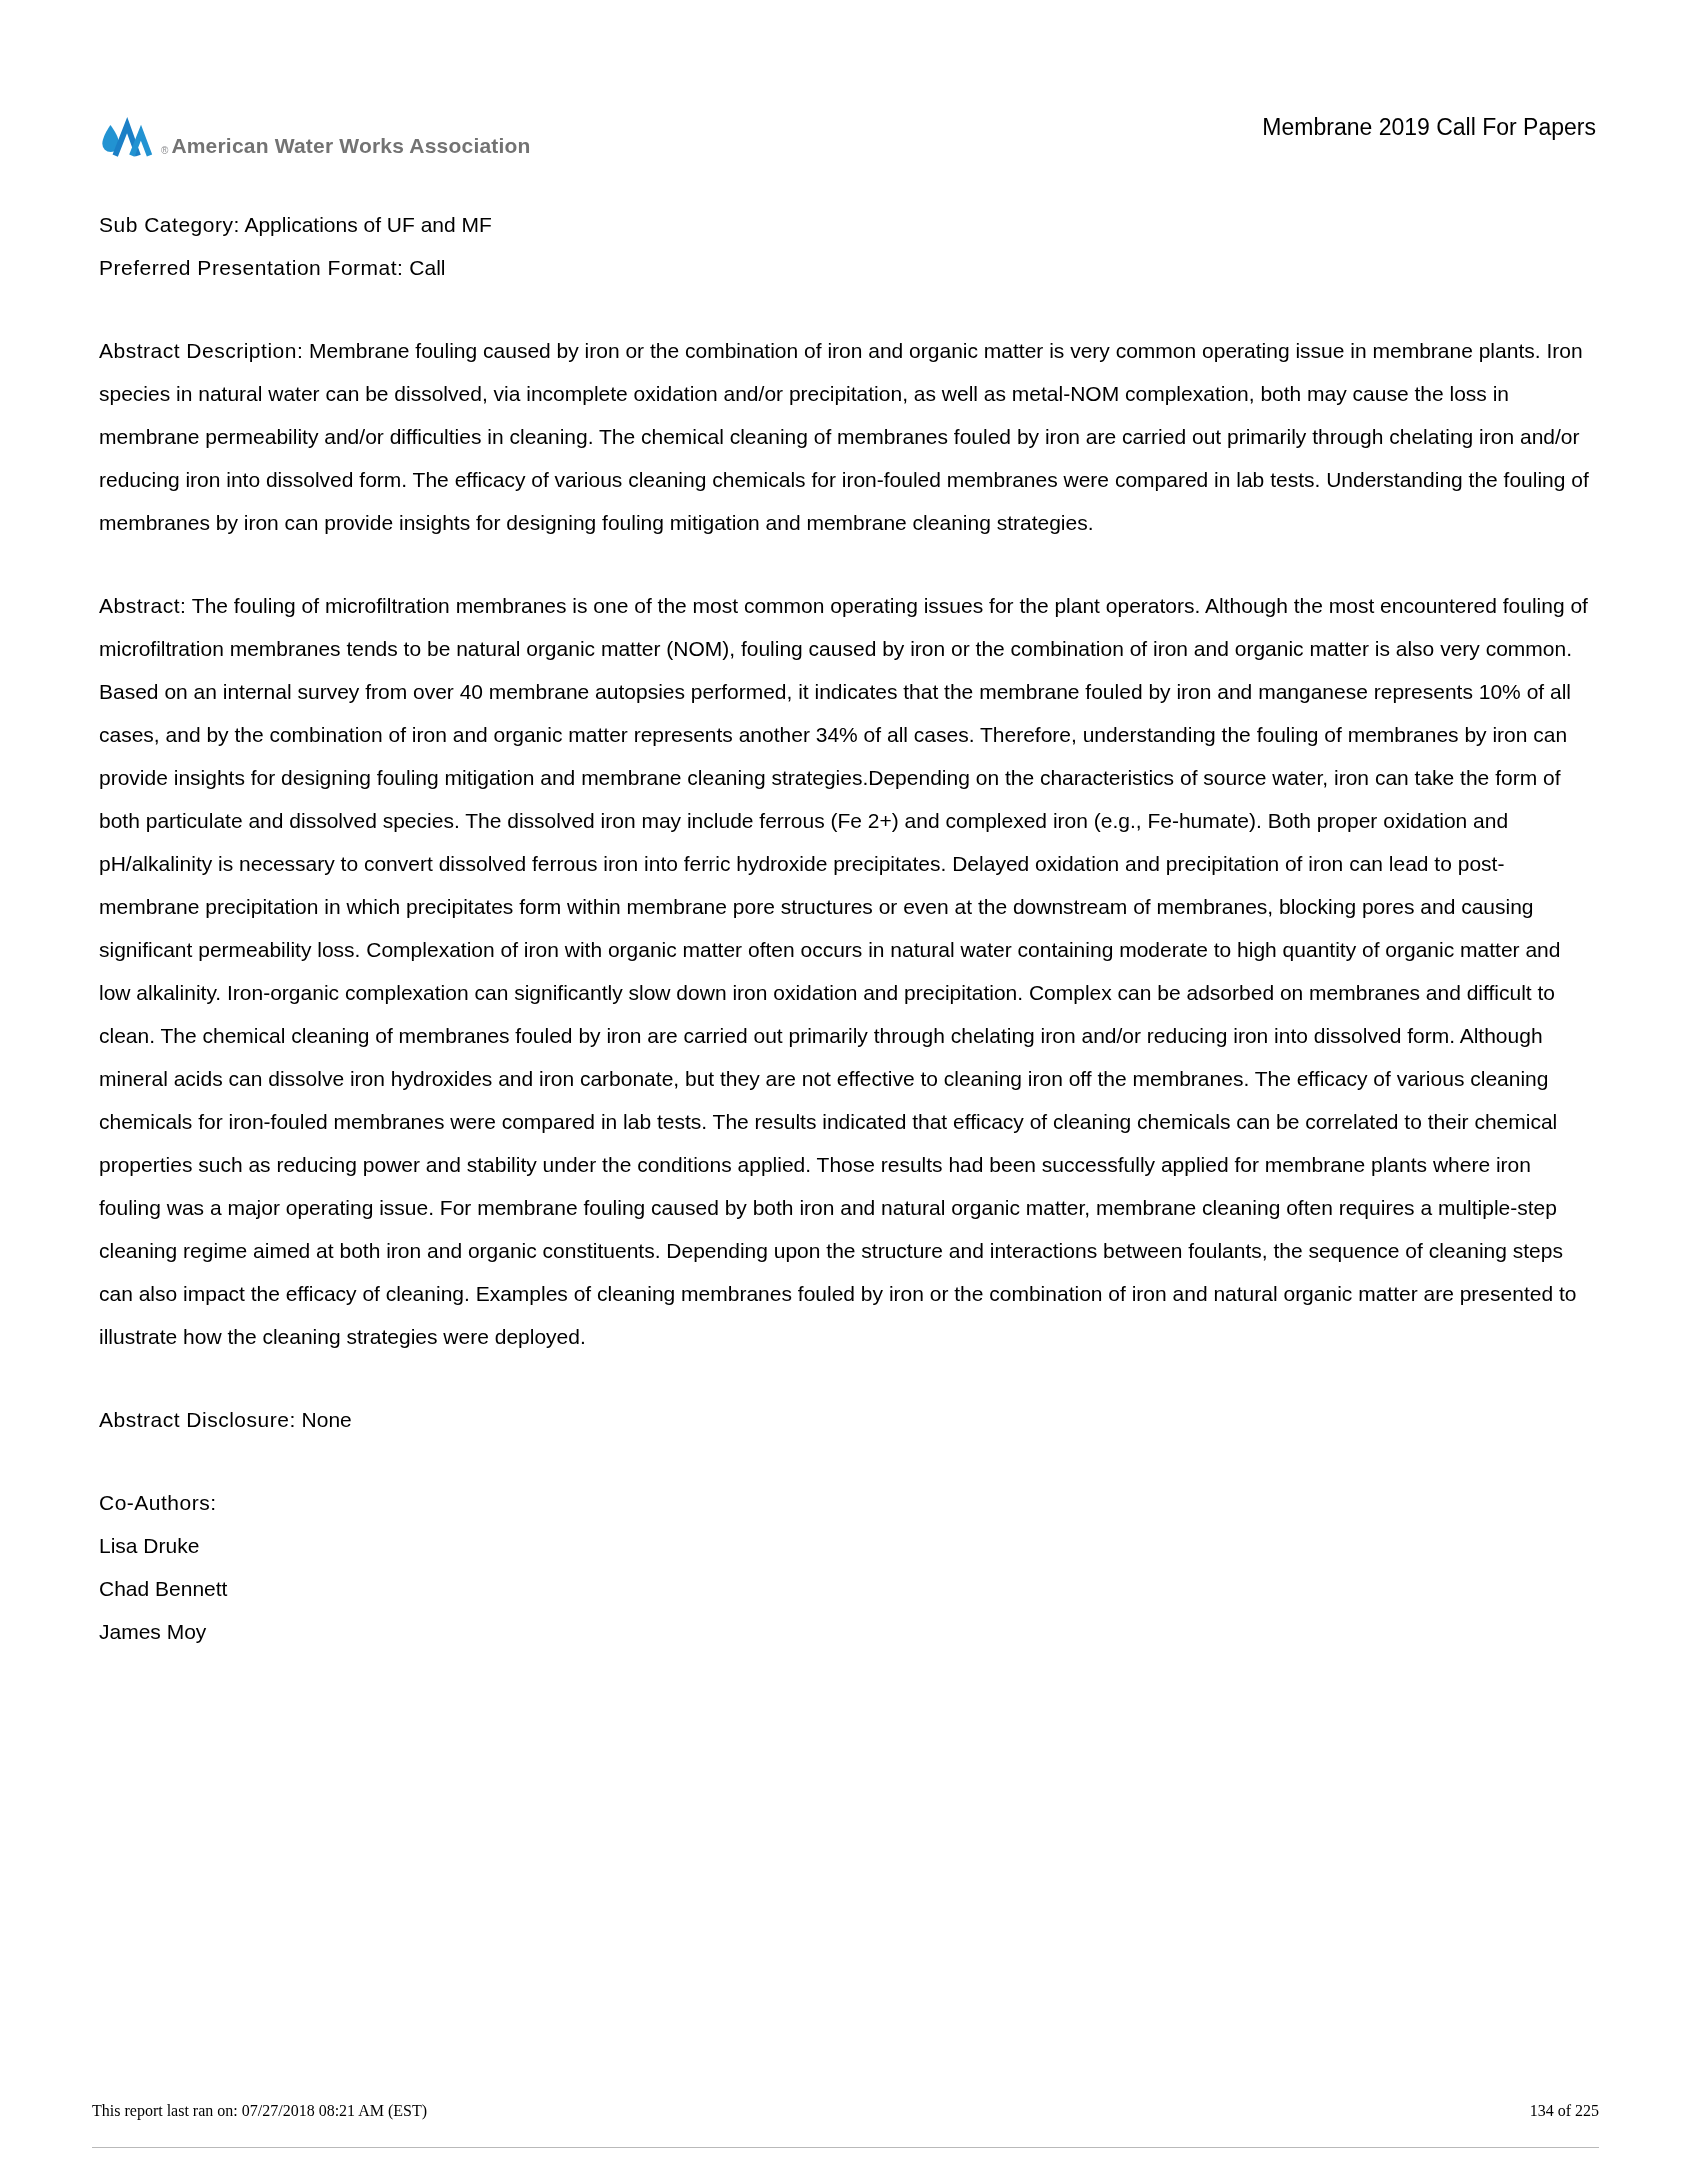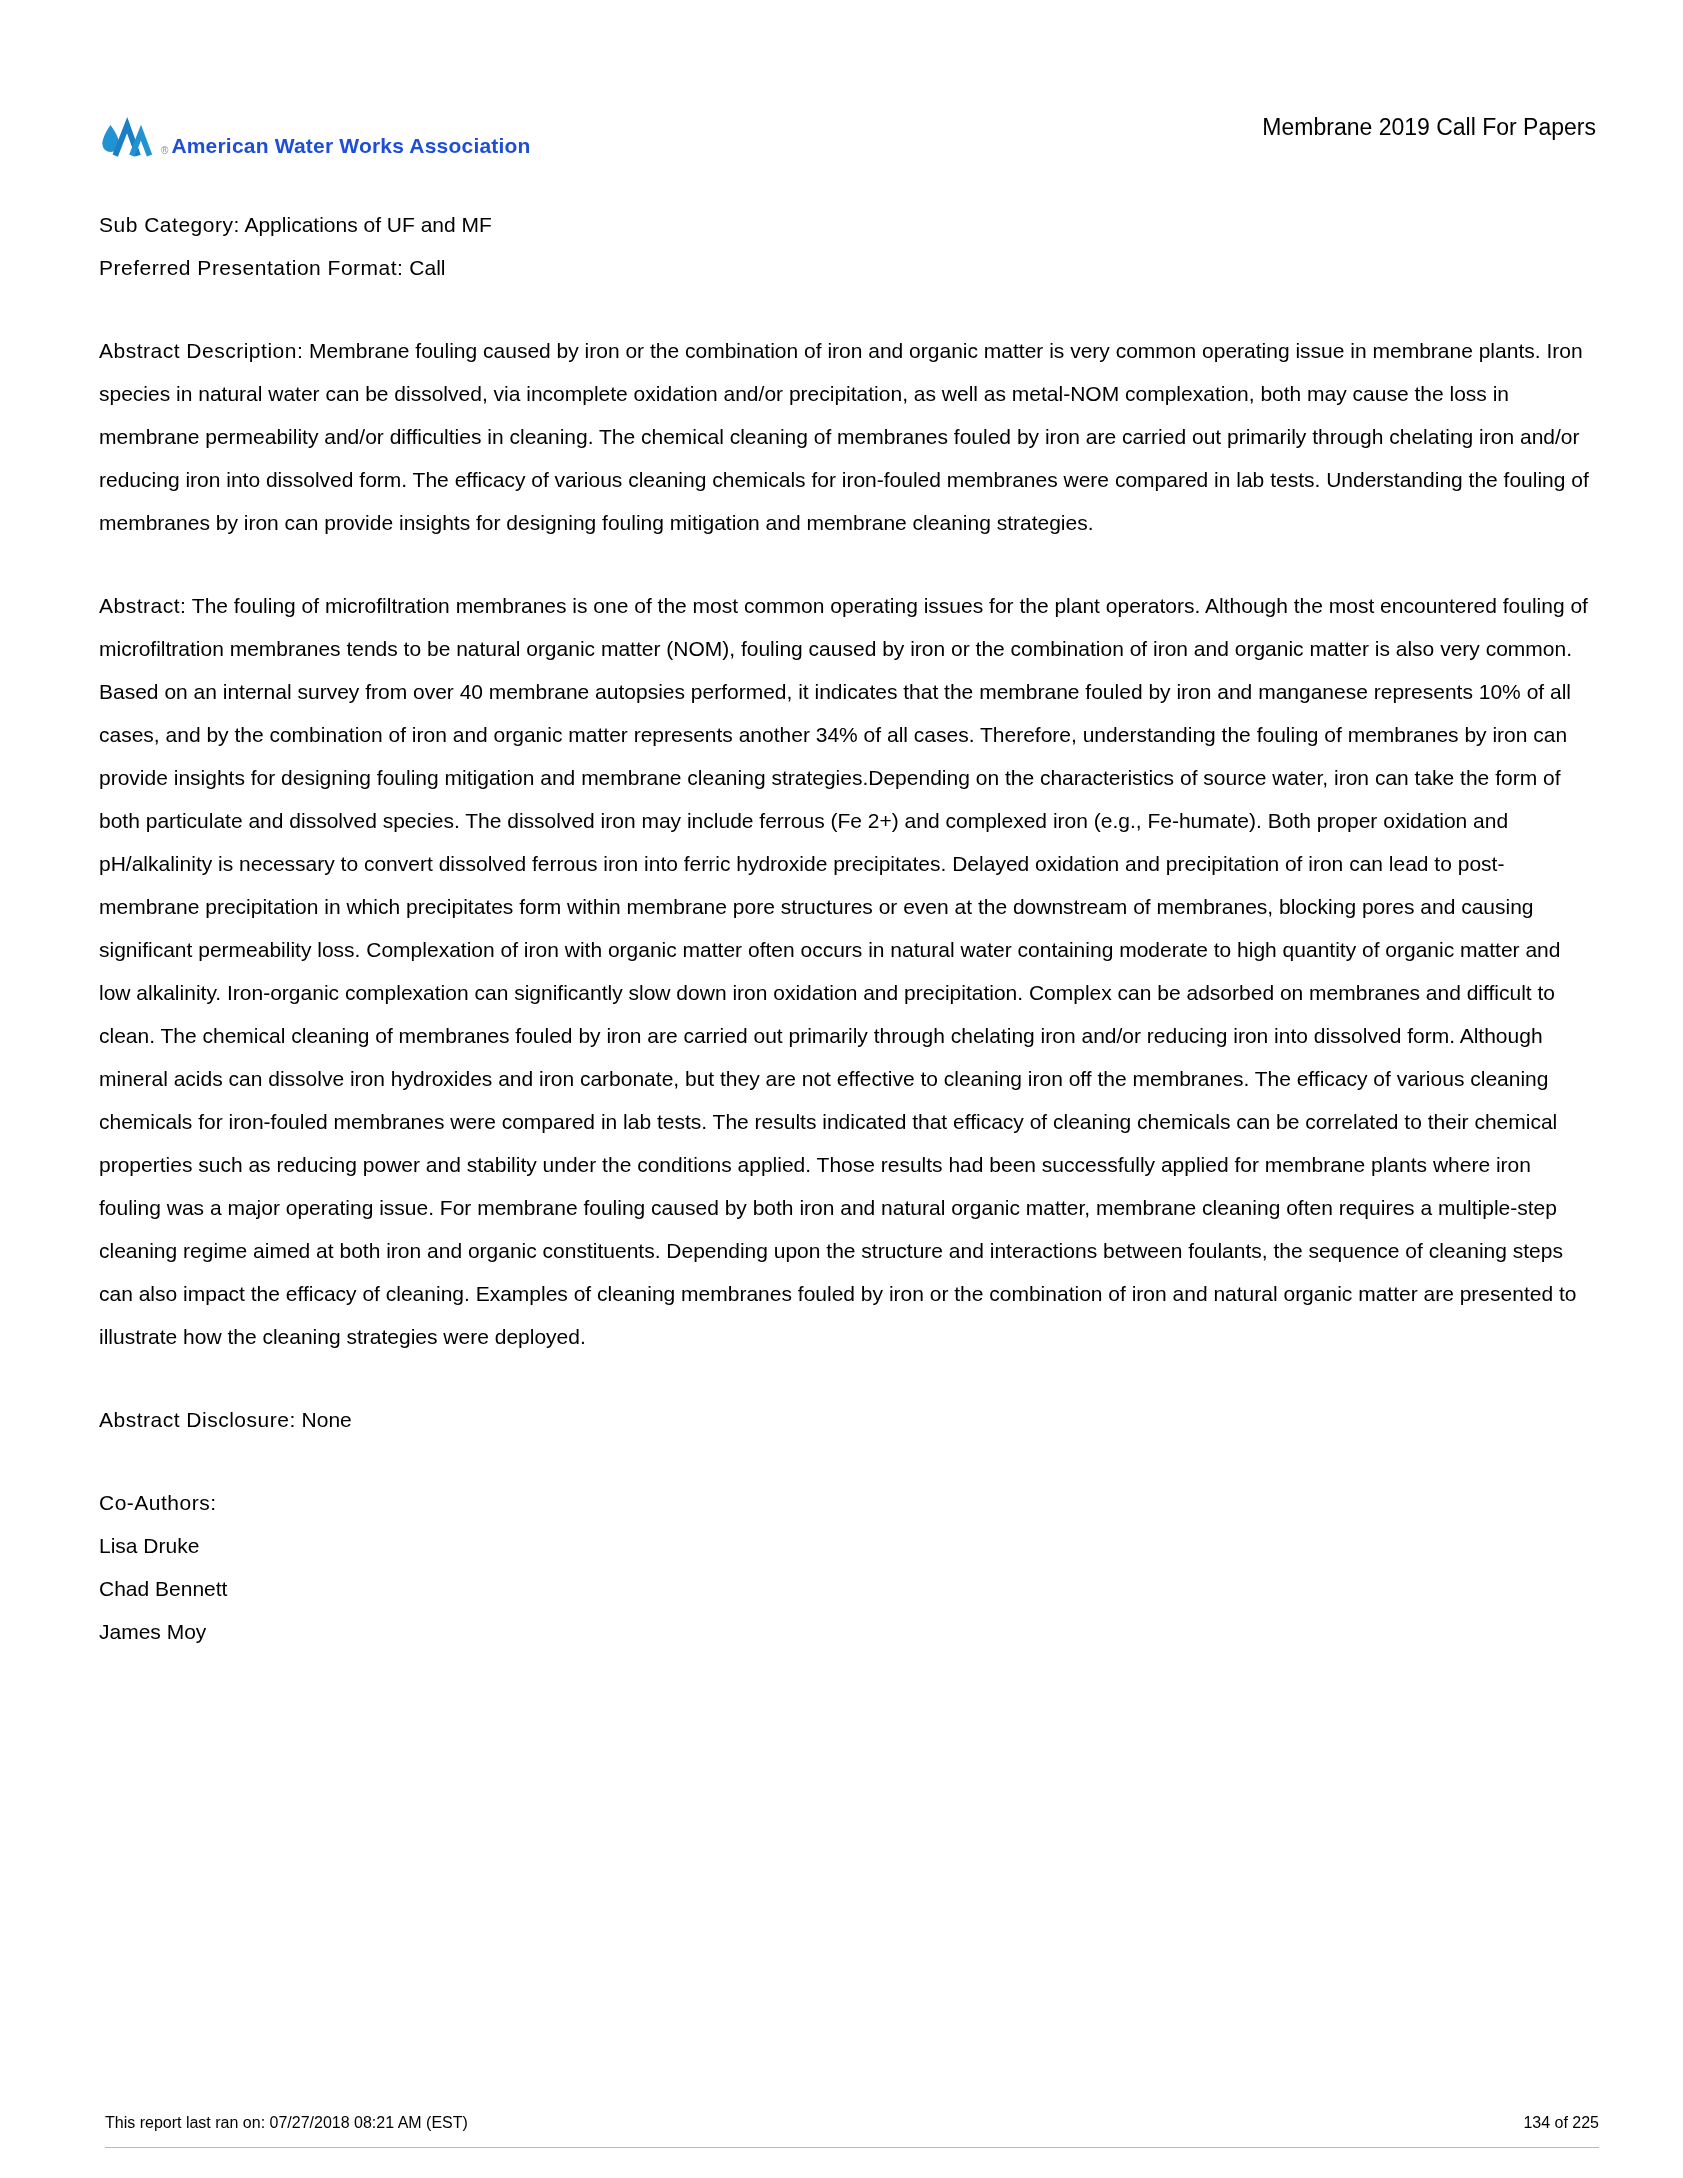--- a/index.html
+++ b/index.html
@@ -32,21 +32,21 @@
     display: block;
   }
   .reg {
     color: #8a8b8e;
     font-size: 10px;
     line-height: 10px;
     padding-bottom: 7px;
     margin-left: 1px;
   }
   .org {
-    color: #1d4ed8;
+    color: #737373;
     font-weight: bold;
     font-size: 21px;
     line-height: 22px;
     letter-spacing: 0.2px;
     margin-left: 3px;
     padding-bottom: 6px;
     white-space: nowrap;
   }
   .rpt-title {
     font-size: 23px;
@@ -58,30 +58,31 @@
   }
   .line, .para {
     margin: 0;
     line-height: 43px;
   }
   .gap { margin-top: 40px; }
   .big-gap { margin-top: 61px; }
   .lbl { letter-spacing: 0.5px; }
   .ftr {
     position: absolute;
-    left: 105px;
+    left: 92px;
     right: 84px;
     bottom: 30px;
     display: flex;
     justify-content: space-between;
     align-items: flex-end;
     font-size: 16px;
     line-height: 20px;
-    padding-bottom: 14px;
+    padding-bottom: 26px;
     border-bottom: 1px solid #b9b9b9;
+    font-family: Liberation Serif, serif;
   }
 </style>
 </head>
 <body>
 
 <div class="page">
 
   <header class="hdr">
     <div class="logo">
       <svg class="logo-mark" viewBox="0 0 64 44" aria-hidden="true">

